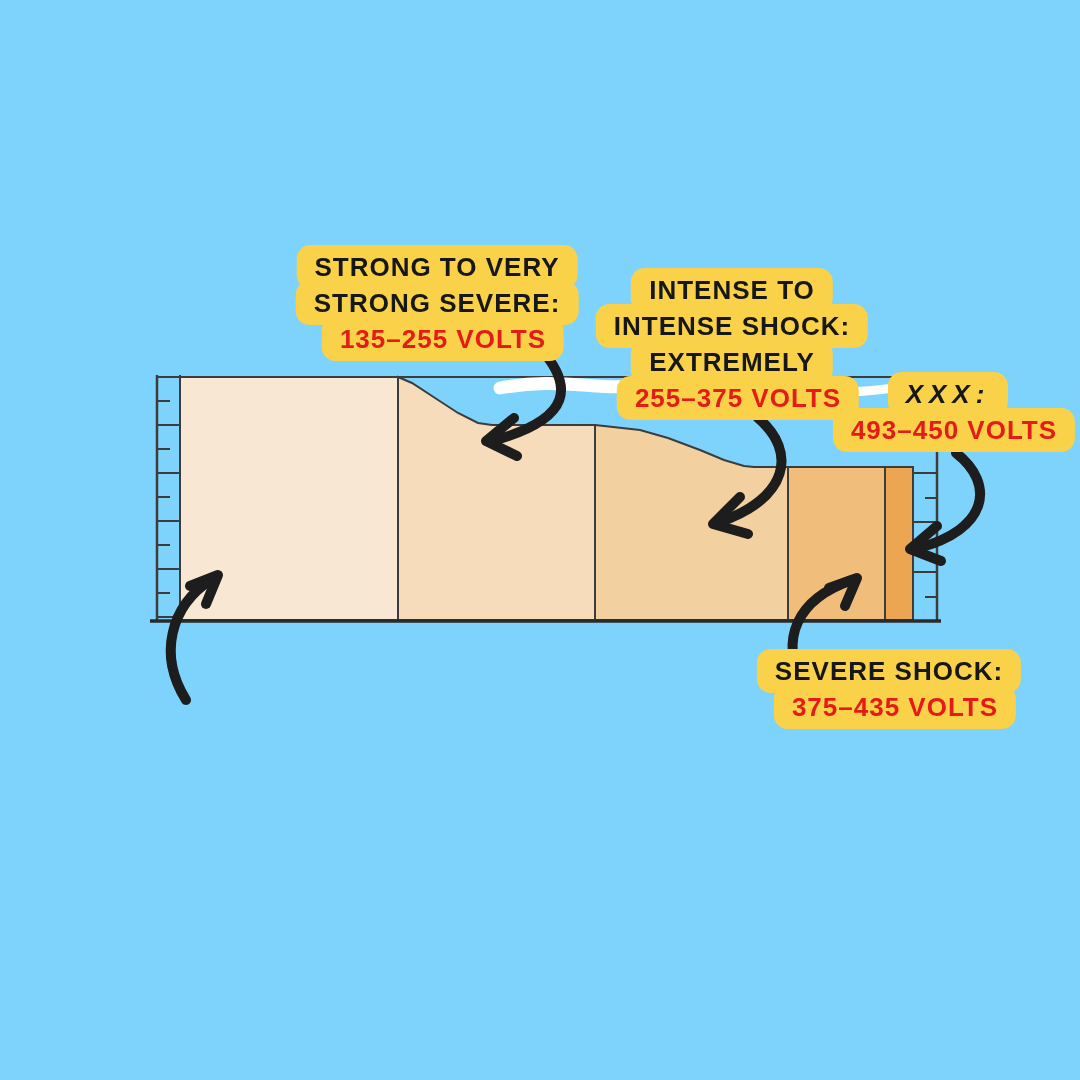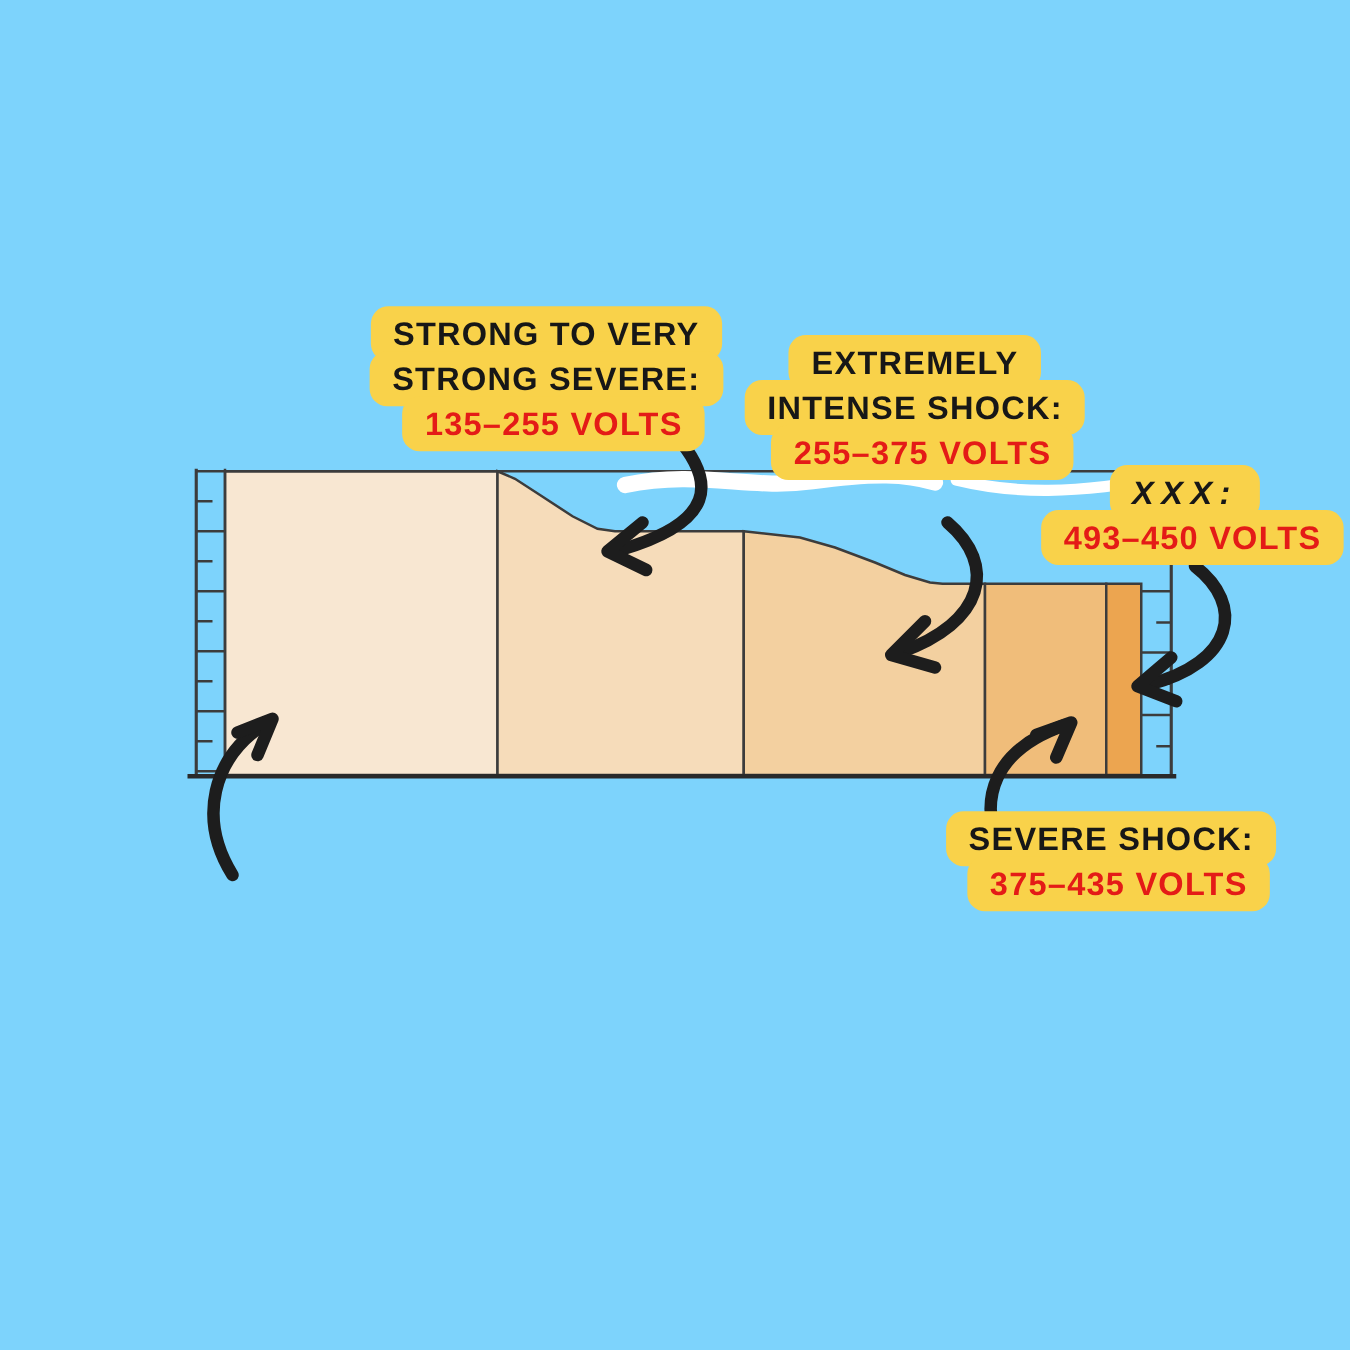--- a/index.html
+++ b/index.html
@@ -108,22 +108,23 @@
     </g>
   </svg>
 
   <div class="callout" style="left:437px;top:249px;">
     <span class="pill">STRONG TO VERY</span>
     <span class="pill">STRONG SEVERE:</span>
     <span class="pill volts">135–255 VOLTS</span>
   </div>
 
   <div class="callout" style="left:732px;top:272px;">
+    <span class="pill">INTENSE TO</span>
+    <span class="pill">INTENSE SHOCK:</span>
     <span class="pill">EXTREMELY</span>
-    <span class="pill">INTENSE SHOCK:</span>
     <span class="pill volts">255–375 VOLTS</span>
   </div>
 
   <div class="callout" style="left:948px;top:376px;">
     <span class="pill wide-space">XXX:</span>
     <span class="pill volts">493–450 VOLTS</span>
   </div>
 
 
   <div class="callout" style="left:889px;top:653px;">

